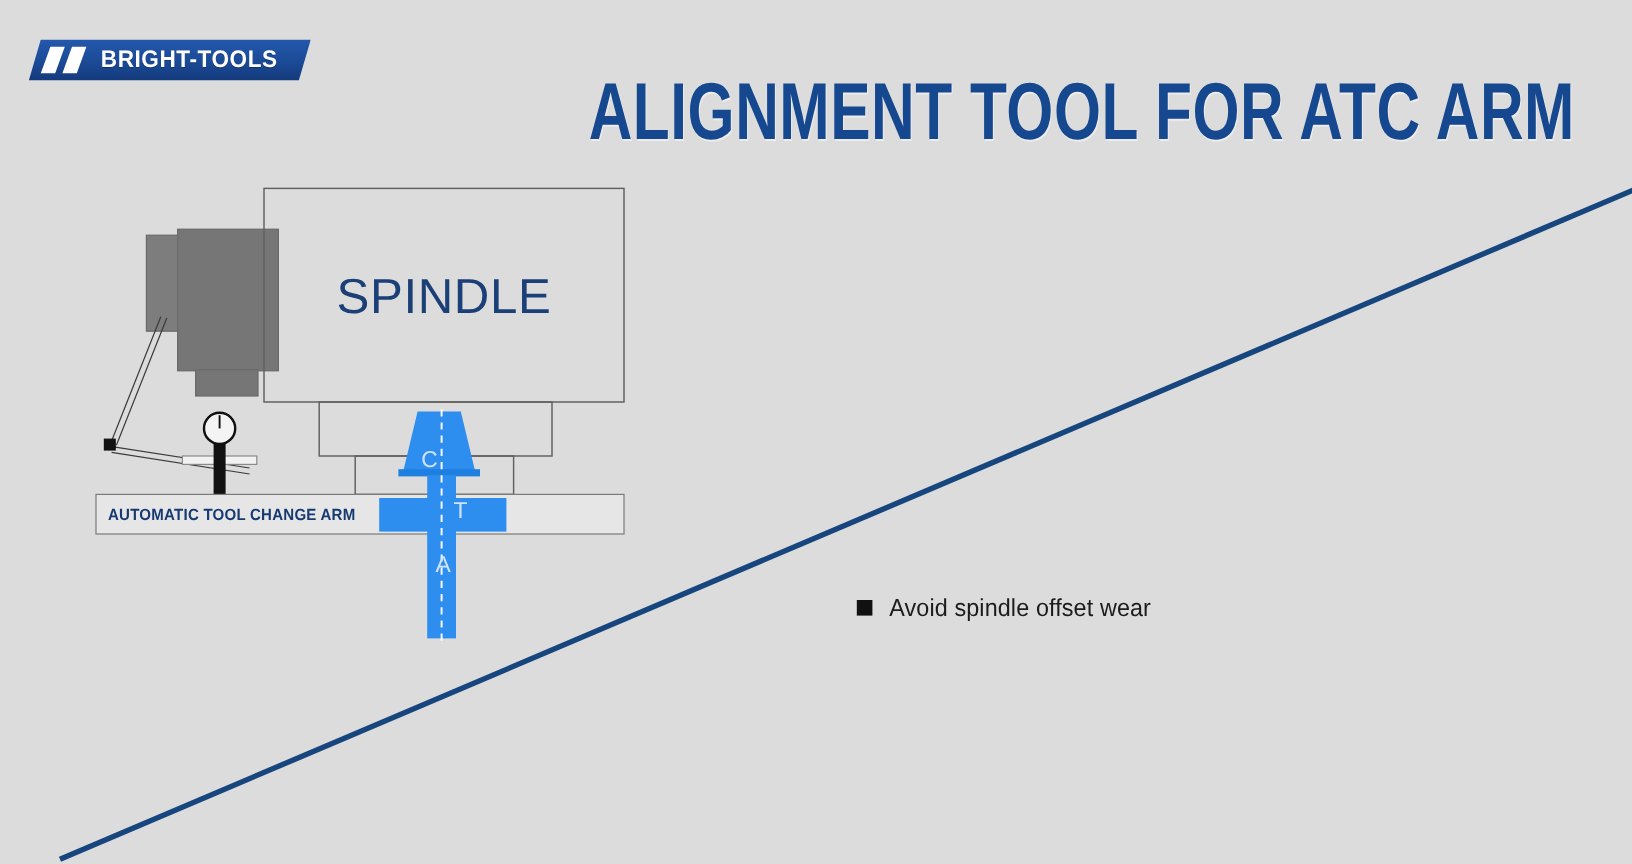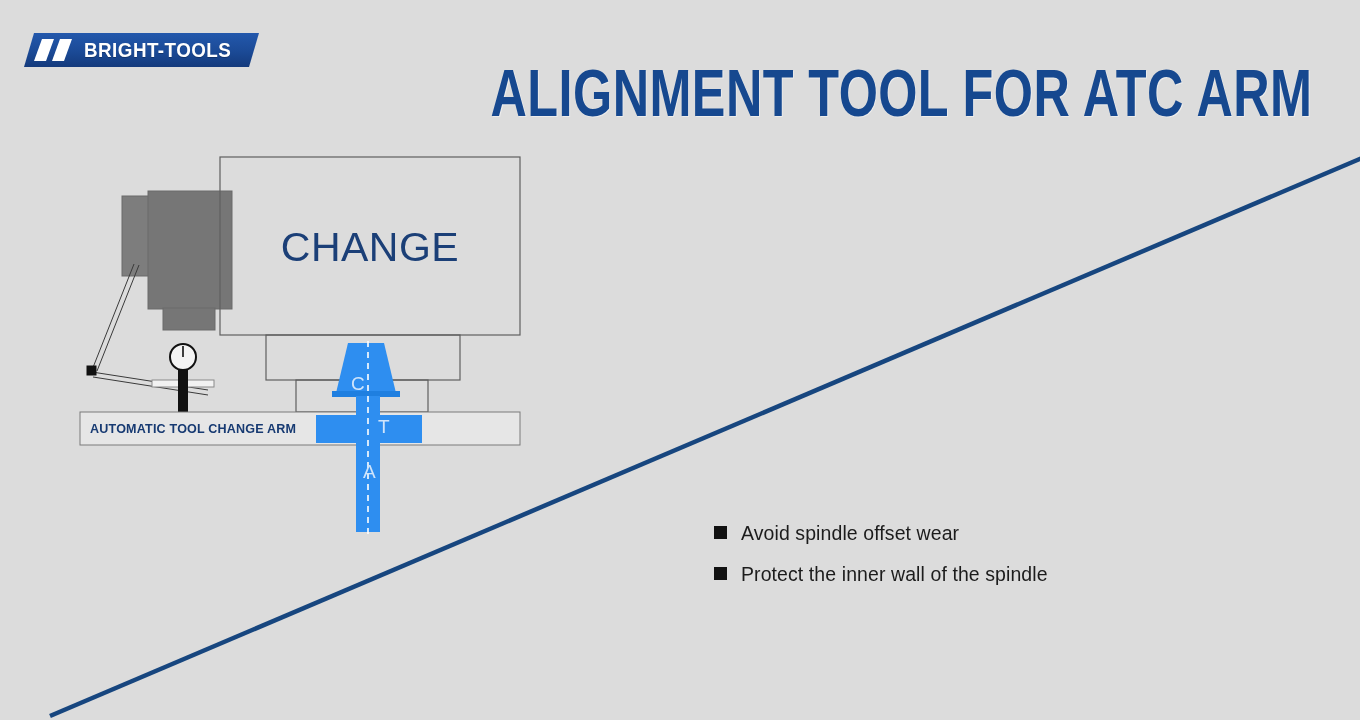--- a/index.html
+++ b/index.html
@@ -80,21 +80,21 @@
     color:#cfe4fb;
     font-size:19px;
     font-weight:normal;
     font-family:"Liberation Sans", sans-serif;
   }
   .tool-letter.c { left:351px; top:373px; }
   .tool-letter.t { left:378px; top:416px; }
   .tool-letter.a { left:363px; top:461px; }
 
   
-  .bullets { position:absolute; left:714px; top:512px; width:620px; }
+  .bullets { position:absolute; left:714px; top:486px; width:620px; }
   .bullet-row { display:flex; align-items:center; height:41px; }
   .bullet-sq {
     width:13px; height:13px; background:#111111;
     flex:0 0 13px; margin-right:14px;
   }
   .bullet-text {
     color:#1c1c1c;
     font-size:20.5px;
     font-weight:normal;
     letter-spacing:0.1px;
@@ -163,33 +163,29 @@
 
       <g>
         <path d="M348,343 L384,343 L396,393 L336,393 Z" fill="#2e8ef0"></path>
         <rect x="332" y="391" width="68" height="6" fill="#1f7fe0"></rect>
         <rect x="356" y="396" width="24" height="136" fill="#2e8ef0"></rect>
         <rect x="316" y="415" width="106" height="28" fill="#2e8ef0"></rect>
         <line x1="368" y1="341" x2="368" y2="534" stroke="#ffffff" stroke-width="1.6" stroke-dasharray="6 5"></line>
       </g>
     </svg>
 
-    <div class="spindle-label">CHANGE</div>
+    <div class="spindle-label">SPINDLE</div>
 
     <div class="atc-label">AUTOMATIC TOOL CHANGE ARM</div>
 
     <div class="tool-letter c">C</div>
     <div class="tool-letter t">T</div>
     <div class="tool-letter a">A</div>
   </div>
 
   <div class="bullets">
     <div class="bullet-row">
       <span class="bullet-sq"></span>
       <span class="bullet-text">Avoid spindle offset wear</span>
     </div>
-    <div class="bullet-row">
-      <span class="bullet-sq"></span>
-      <span class="bullet-text">Protect the inner wall of the spindle</span>
-    </div>
   </div>
 
 </div>
 
 </body></html>

